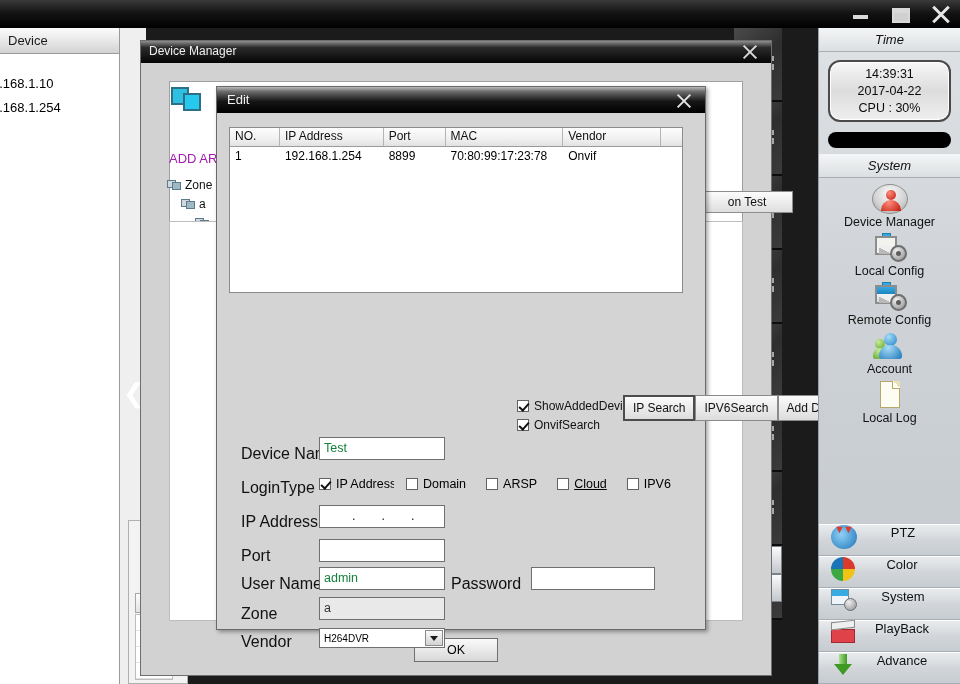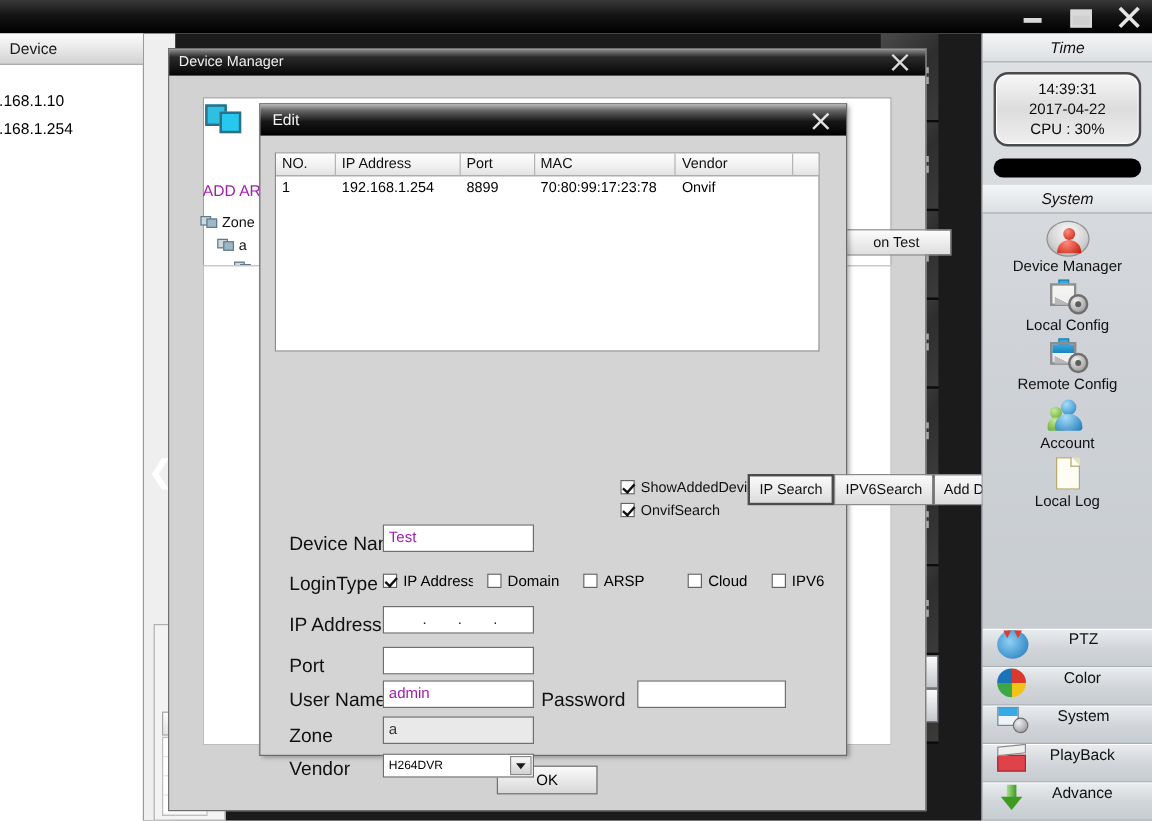--- a/index.html
+++ b/index.html
@@ -245,21 +245,21 @@
 
   .btnrow { position:absolute; left:408px; top:308px; display:flex; }
   .sbtn { height:26px; padding:0 8px;
     background: linear-gradient(to bottom, #fbfbfb, #dcdcdc);
     border:1px solid #8a8a8a; font-size:12px; color:#111;
     display:flex; align-items:center; justify-content:center; cursor:pointer; white-space:nowrap; }
   .sbtn.focus { border:2px solid #4c4c4c; }
   .sbtn.disabled { color:#9a9a9a; cursor:default; }
   .flabel { position:absolute; font-size:16px; color:#111; }
   .fin { position:absolute; background:#ffffff; border:1px solid #6f6f6f;
-    font-size:12.5px; color:#a21caf; padding: 2px 4px; line-height:16px; overflow:hidden; white-space:nowrap; }
+    font-size:12.5px; color:#15803d; padding: 2px 4px; line-height:16px; overflow:hidden; white-space:nowrap; }
   .fin.readonly { background:#e9e9e9; color:#333; }
   .fin.ipmask { color:#222; letter-spacing:0; }
   .fin.ipmask .dots { display:flex; gap:26px; padding-left:28px; }
   .sel { position:absolute; background:#ffffff; border:1px solid #6f6f6f; height:20px;
     font-size:10px; color:#000; padding: 2px 4px; line-height:15px; }
   .sel .arrowbox { position:absolute; right:1px; top:1px; width:18px; height:16px;
     background: linear-gradient(to bottom, #fafafa, #d2d2d2); border:1px solid #8a8a8a;
     display:flex; align-items:center; justify-content:center; }
   .sel .arrowbox::after { content:""; width:0; height:0; border-left:4px solid transparent;
     border-right:4px solid transparent; border-top:5px solid #1a1a1a; }
@@ -462,21 +462,21 @@
           <span style="width:58px; overflow:hidden; white-space:nowrap;">IP Address</span>
         </span>
         <span class="lt-item">
           <span class="cb"></span>
           <span>Domain</span>
         </span>
         <span class="lt-item" style="margin-left:8px;">
           <span class="cb"></span>
           <span>ARSP</span>
         </span>
-        <span class="lt-item" style="margin-left:24px;">
+        <span class="lt-item" style="margin-left:8px;text-decoration:underline;">
           <span class="cb"></span>
           <span>Cloud</span>
         </span>
         <span class="lt-item" style="margin-left:8px;">
           <span class="cb"></span>
           <span>IPV6</span>
         </span>
       </div>
 
       <div class="flabel" style="left:24px; top:400px;">IP Address</div>

